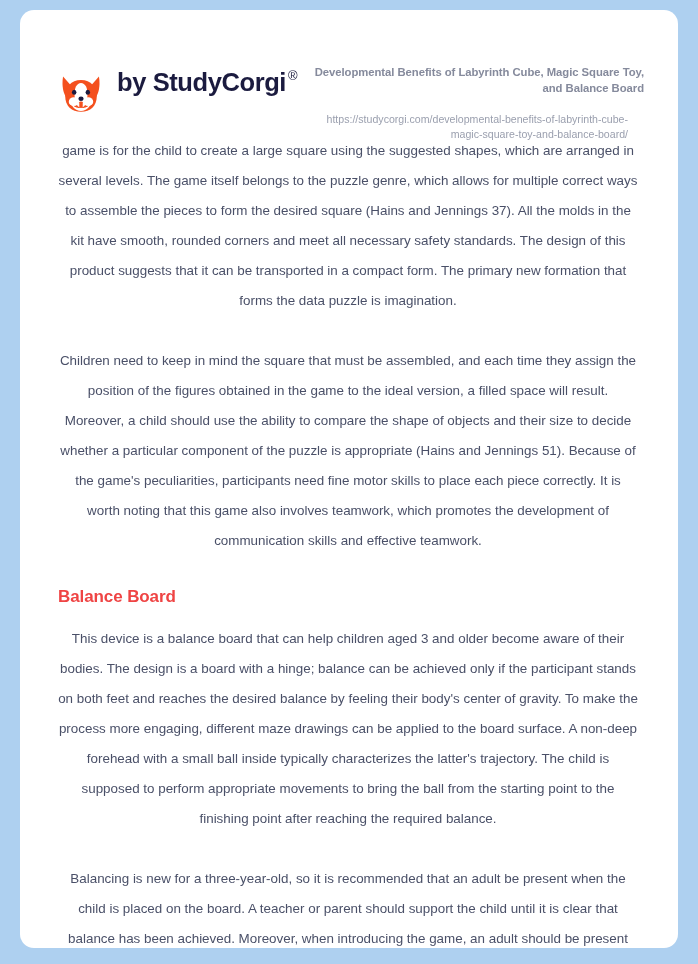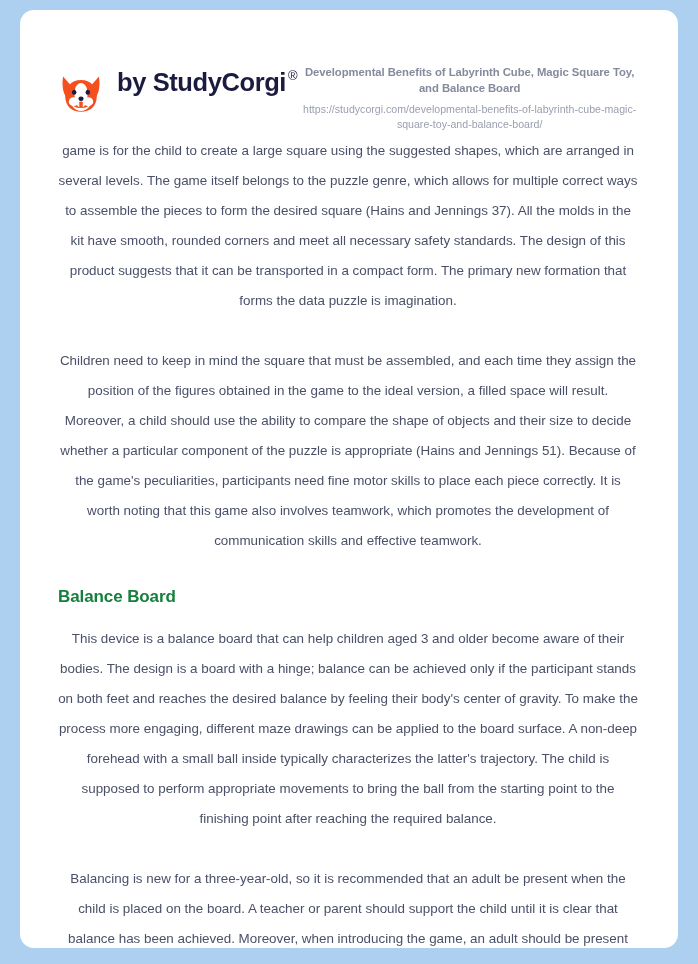--- a/index.html
+++ b/index.html
@@ -65,61 +65,61 @@
     font-size: 13px;
     font-weight: 400;
     vertical-align: super;
     position: relative;
     top: -2px;
     left: 2px;
     color: #1b1b3f;
   }
 
   .header-meta {
-    text-align: center;
+    text-align: right;
     flex: 0 1 auto;
     max-width: 352px;
     padding-top: 6px;
   }
 
   .doc-title {
     font-size: 11.3px;
     font-weight: 700;
     color: #858a9c;
     line-height: 1.42;
     margin: 0 0 6px 0;
     letter-spacing: -0.05px;
   }
 
   .doc-url {
     font-size: 10.6px;
     font-weight: 400;
     color: #9a9fae;
     line-height: 1.45;
-    margin: 0;
+    margin: 16px;
     word-break: break-word;
   }
 
   
   .doc-body {
     padding: 0 40px 0 38px;
   }
 
   .doc-paragraph {
     font-size: 13.4px;
     line-height: 30px;
     color: #4a5068;
     margin: 0 0 30px 0;
     text-align: center;
   }
 
   .doc-heading {
     font-size: 17px;
     font-weight: 700;
-    color: #15803d;
+    color: #ef4444;
     margin: 0 0 16px 0;
     line-height: 1.3;
     letter-spacing: -0.1px;
   }
 
   .doc-paragraph:last-child { margin-bottom: 0; }
 </style>
 </head>
 <body>
 

